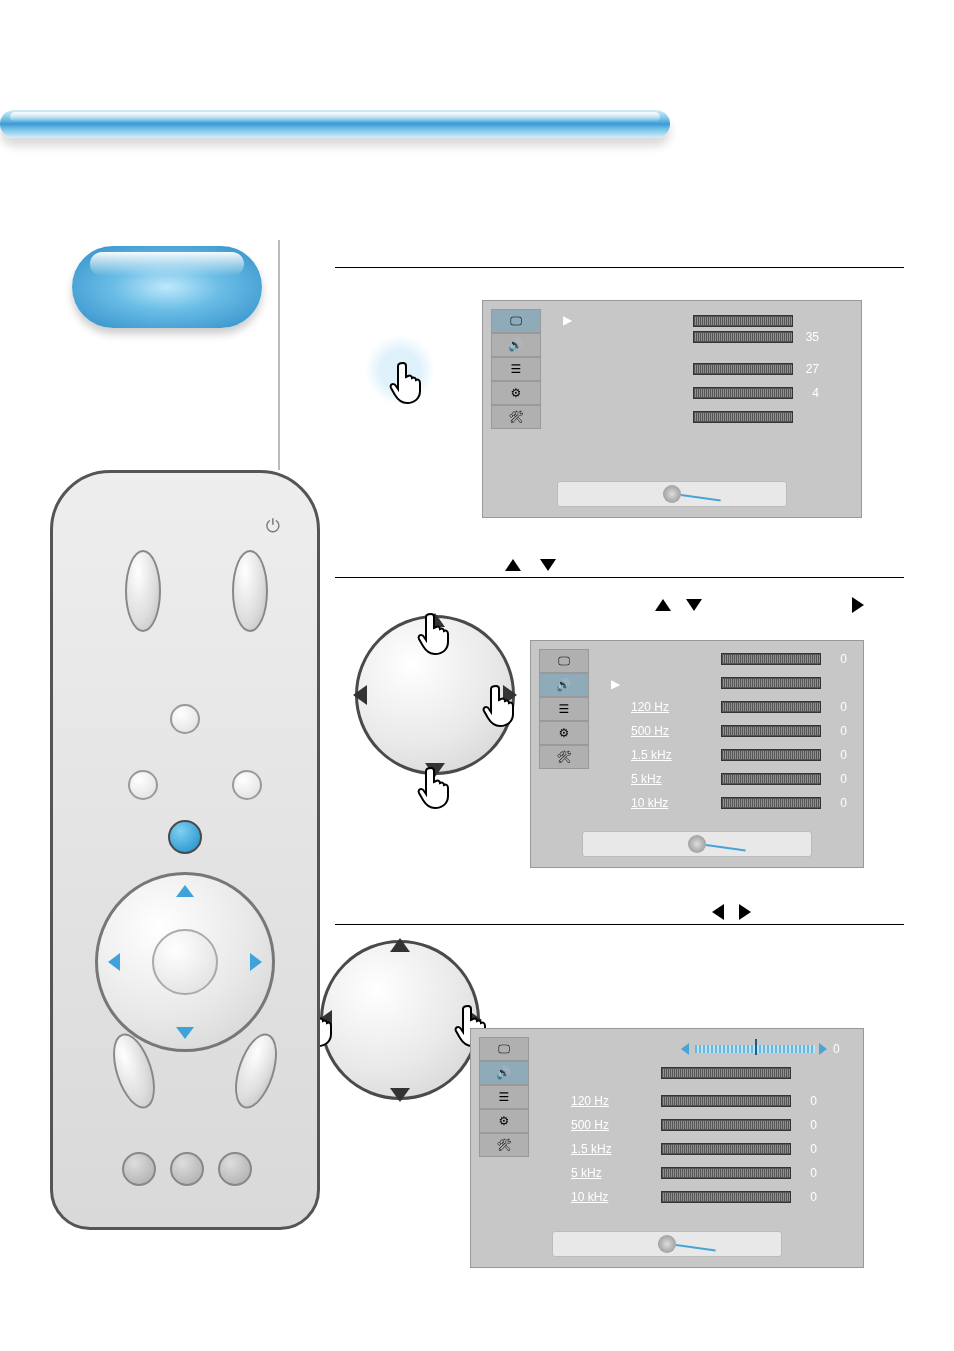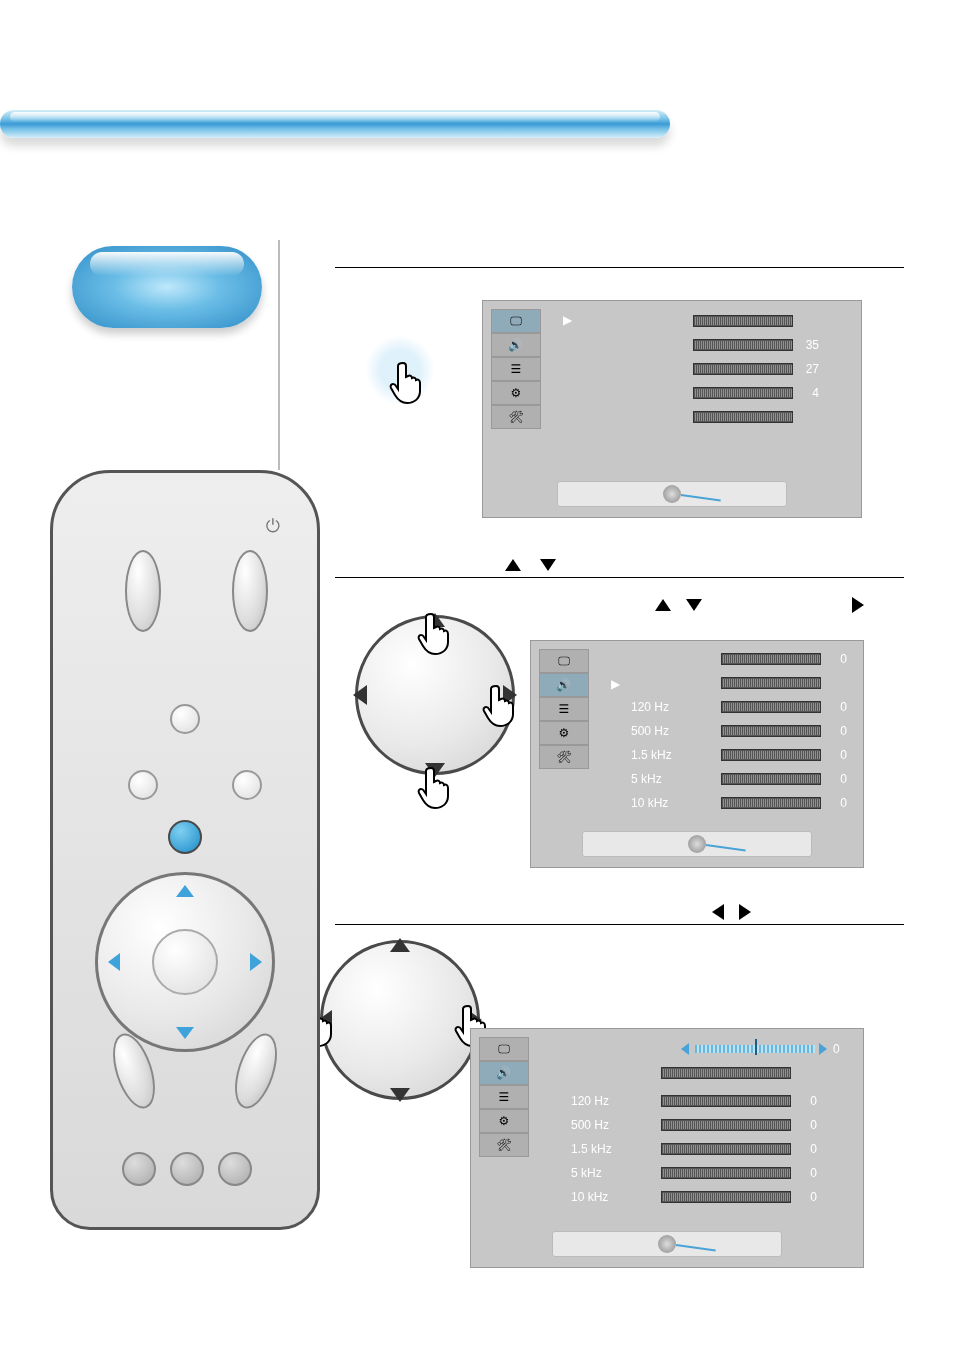--- a/index.html
+++ b/index.html
@@ -20,21 +20,21 @@
   .step-line { position:absolute; left:335px; right:50px; border-top:1px solid #000; }
   
   
   .osd { position:absolute; background:#c7c7c7; border:1px solid #999; }
   .osd .sidebar { position:absolute; top:8px; left:8px; width:50px; background:#b0b0b0; }
   .osd .sidecell { height:24px; border:1px solid #999; display:flex; align-items:center; justify-content:center; font-size:12px; }
   .osd .sidecell.active { background:#8faab8; }
   .osd .content { position:absolute; }
   .osd .arrow { position:absolute; color:#fff; font-size:12px; }
   .osd .row { position:absolute; left:0; height:20px; width:100%; display:flex; align-items:center; }
-  .osd .label { color:#fff; font-size:12px; width:90px; }
+  .osd .label { color:#fff; font-size:12px; width:90px;text-decoration:underline; }
   .osd .bar { width:100px; height:12px; background:#555; position:relative; border:1px solid #333; }
   .osd .bar::before { content:""; position:absolute; top:1px; left:1px; bottom:1px; width:100%; background:repeating-linear-gradient(90deg,#fff 0 1px, transparent 1px 2px); opacity:0.35; }
   .osd .val { color:#fff; font-size:12px; margin-left:6px; min-width:20px; text-align:right; }
   .osd .footer { position:absolute; bottom:10px; left:50%; transform:translateX(-50%); width:230px; height:26px; background:#e8e8e8; border:1px solid #bbb; border-radius:3px; display:flex; align-items:center; justify-content:center; }
   .osd .footer .joy { width:18px; height:18px; background:radial-gradient(circle,#ddd,#888); border-radius:50%; position:relative; }
   .osd .footer .joy::after { content:""; position:absolute; top:50%; left:100%; width:40px; height:2px; background:#4aa3d6; transform:rotate(8deg); transform-origin:left center; }
   
   
   .slider-track { position:absolute; height:8px; background:repeating-linear-gradient(90deg,#6ab7de 0 2px, #bde3f2 2px 4px); }
   .tri-left { display:inline-block; width:0;height:0; border-top:6px solid transparent; border-bottom:6px solid transparent; border-right:8px solid #4aa3d6; }
@@ -118,21 +118,21 @@
     <div class="sidecell">🔊</div>
     <div class="sidecell">☰</div>
     <div class="sidecell">⚙</div>
     <div class="sidecell">🛠</div>
   </div>
   <span class="arrow" style="top:12px; left:80px;">▶</span>
   <div class="content" style="top:10px; left:210px; width:160px;">
     <div class="row" style="top:0;">
         <div class="bar"></div>
       </div>
-    <div class="row" style="top:24px;">
+    <div class="row" style="top:16px;">
         <div class="bar"></div>
         <span class="val">35</span>
       </div>
     <div class="row" style="top:48px;">
         <div class="bar"></div>
         <span class="val">27</span>
       </div>
     <div class="row" style="top:72px;">
         <div class="bar"></div>
         <span class="val">4</span>

